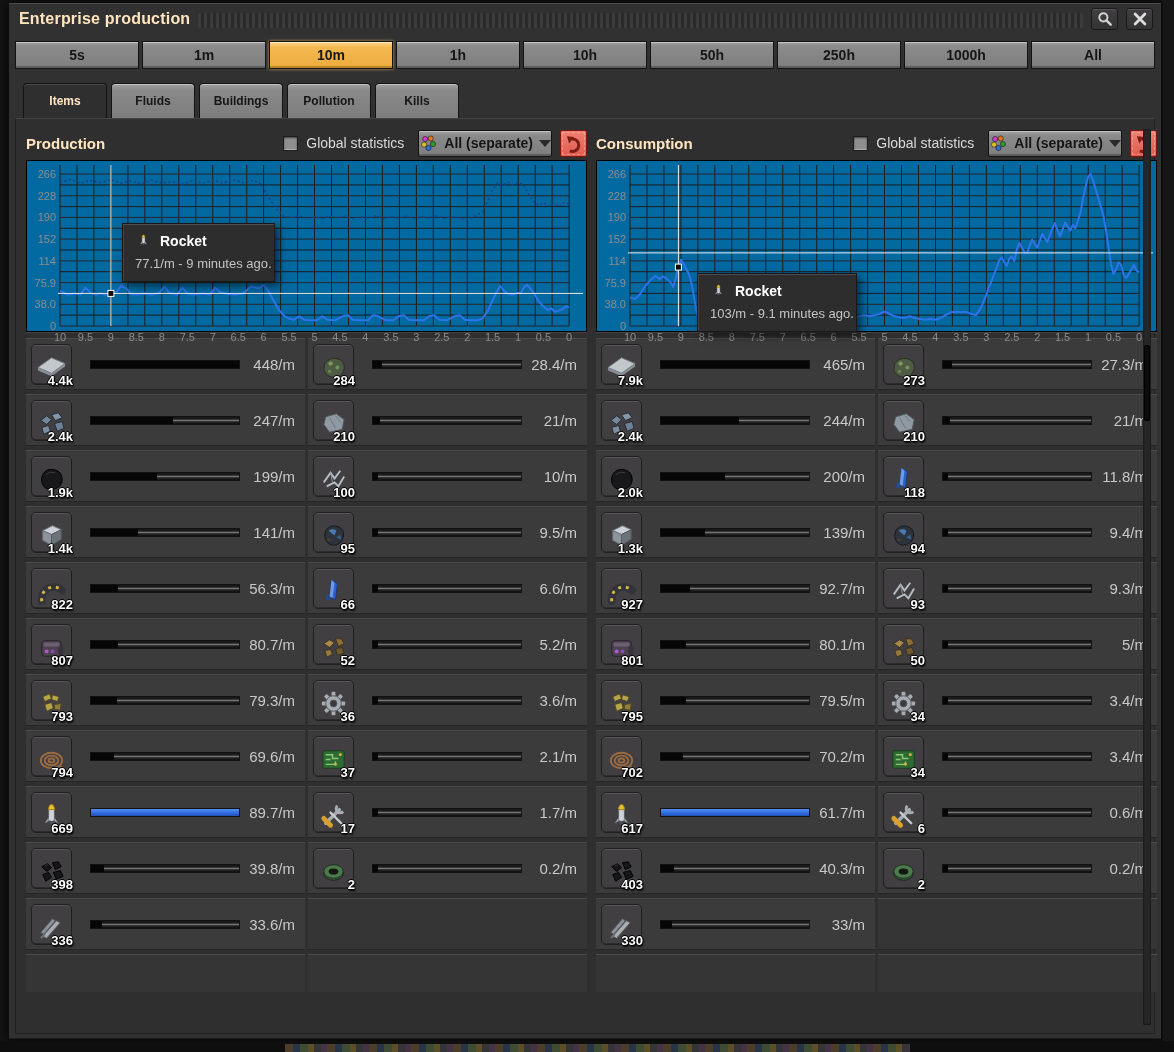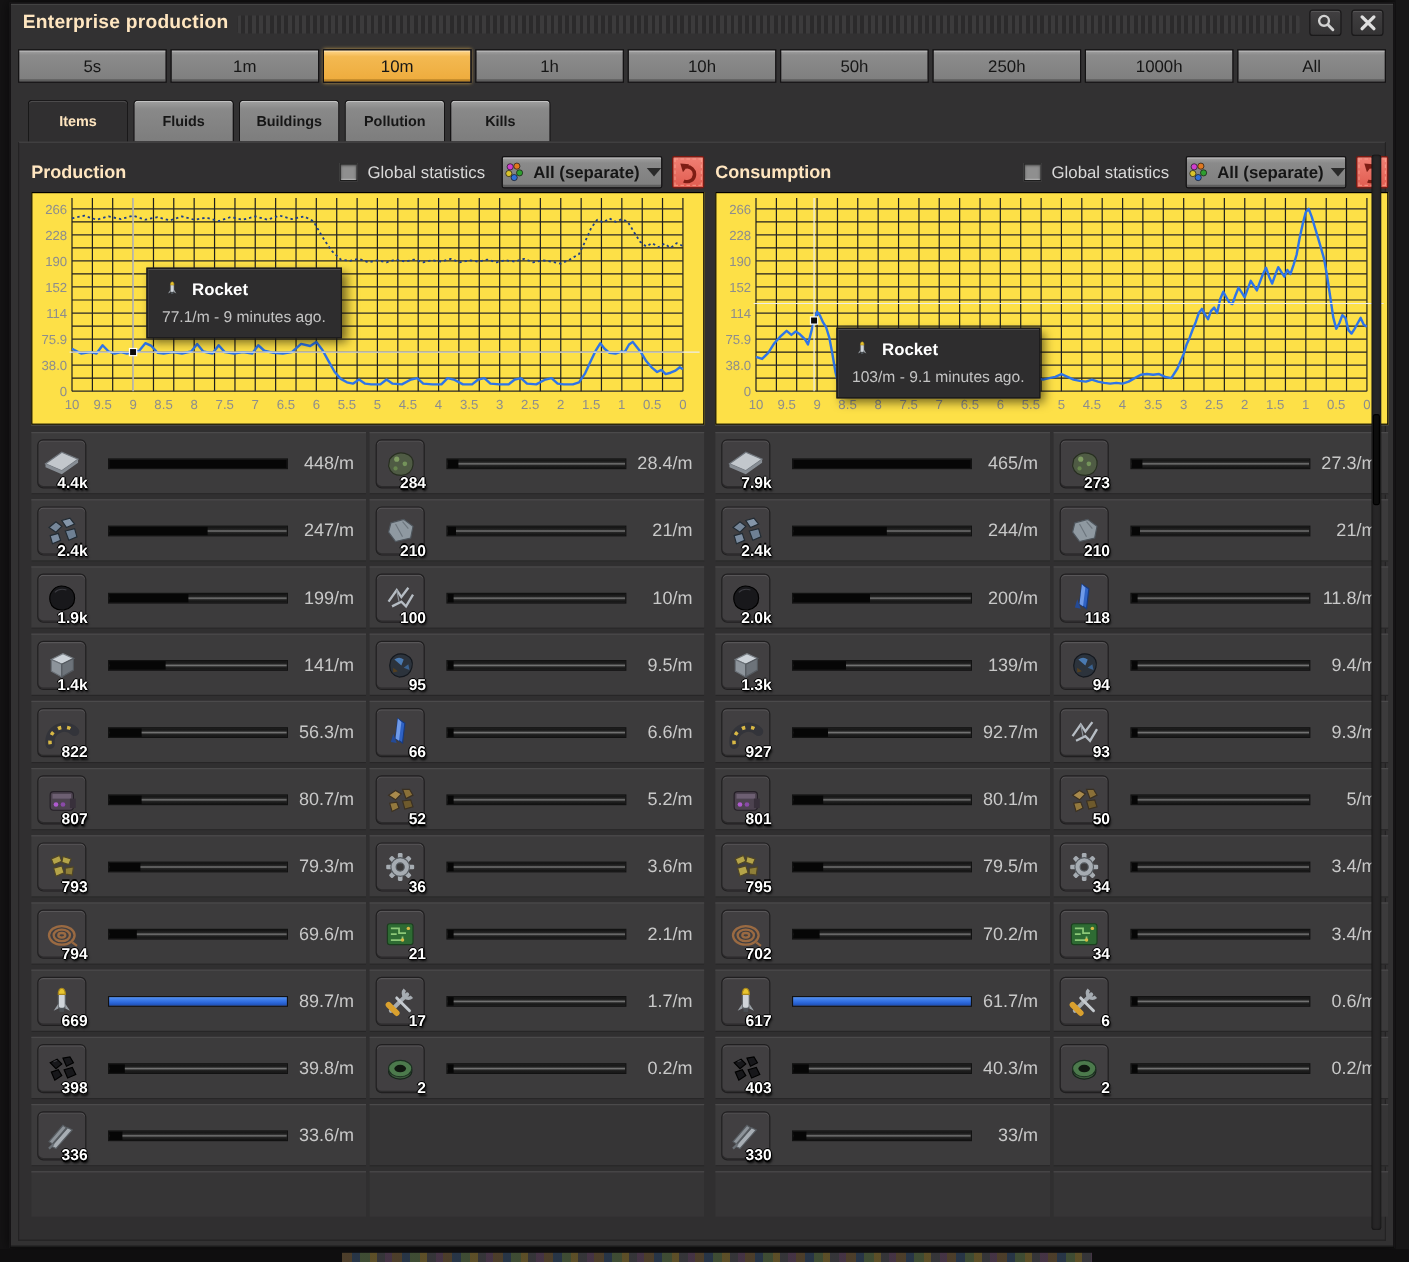--- a/index.html
+++ b/index.html
@@ -13,21 +13,21 @@
   
   .titlebar { display:flex; align-items:center; height:32px; padding:0 8px 0 10px; gap:8px; }
   .title { color:#ffe6c0; font-weight:bold; font-size:16px; letter-spacing:.2px; white-space:nowrap; }
   .drag { flex:1; height:15px; margin-top:2px;
     background:repeating-linear-gradient(90deg,#3c3b3c 0 3px,#2b2a2b 3px 6px); border-radius:2px; }
   .tb-btn { width:27px; height:22px; background:linear-gradient(#413f41,#343334); border:1px solid #1a191a;
     box-shadow:inset 0 1px 0 #565556; border-radius:3px; display:flex; align-items:center; justify-content:center; cursor:pointer; }
 
   
   .time-row { display:flex; gap:3px; padding:6px 6px 0 6px; }
-  .g-btn { flex:1; height:28px; color:#161616; font-weight:normal; font-size:14px; text-align:center; line-height:27px;
+  .g-btn { flex:1; height:28px; color:#161616; font-weight:bold; font-size:14px; text-align:center; line-height:27px;
     background:linear-gradient(#a4a4a4,#8b8b8b 15%,#7e7e7e); border:1px solid #141314;
     box-shadow:inset 0 1px 0 #c4c4c4, inset 0 -2px 0 #5d5d5d; cursor:pointer; }
   .g-btn.sel { background:linear-gradient(#ffd68c,#f3b951 20%,#eeab3c);
     box-shadow:inset 0 1px 0 #ffeac0, inset 0 -2px 0 #bb8428, 0 0 3px #caa24e; }
 
   
   .tab-row { display:flex; gap:4px; padding:14px 0 0 14px; height:49px; }
   .tab { width:84px; height:35px; text-align:center; line-height:34px; font-weight:bold; font-size:12px; color:#161616;
     background:linear-gradient(#a0a0a0,#898989 20%,#7d7d7d); border:1px solid #141314; border-bottom:none;
     border-radius:4px 4px 0 0; box-shadow:inset 0 1px 0 #c2c2c2; cursor:pointer; }
@@ -46,36 +46,36 @@
   .cb-label { color:#d9d9d9; font-size:14px; margin-right:6px; }
   .dropdown { height:27px; display:flex; align-items:center; gap:6px; padding:0 0;
     background:linear-gradient(#a2a2a2,#8a8a8a 20%,#7e7e7e); border:1px solid #141314;
     box-shadow:inset 0 1px 0 #c2c2c2, inset 0 -2px 0 #5d5d5d; border-radius:2px; cursor:pointer; }
   .dd-label { font-weight:bold; font-size:14px; color:#151515; }
   .dd-caret { width:0; height:0; border-left:6px solid transparent; border-right:6px solid transparent; border-top:7px solid #2a2a2a; }
   .reset { width:27px; height:27px; background:linear-gradient(#f08074,#e15c50); border:1px solid #7c1810;
     outline:1px dashed rgba(255,180,160,.55); outline-offset:-3px; border-radius:2px;
     display:flex; align-items:center; justify-content:center; cursor:pointer; }
 
-  .chart { position:relative; margin-top:2px; height:194px; background:#fde047; border:1px solid #000;
+  .chart { position:relative; margin-top:2px; height:172px; background:#0369a1; border:1px solid #000;
     box-shadow:0 1px 0 #454445; }
   .chart svg { display:block; }
-  .tooltip { position:absolute; background:#2e2d2e; border:1px solid #191819; padding:8px 12px 10px 12px;
+  .tooltip { position:absolute; background:#2e2d2e; border:1px solid #191819; padding:8px 2px 10px 12px;
     box-shadow:inset 0 1px 0 #4e4d4e, inset 1px 0 0 #434243, 4px 4px 8px rgba(0,0,0,.55); min-width:150px; }
   .tt-head { display:flex; align-items:center; gap:8px; color:#ffffff; font-weight:bold; font-size:14px; }
   .tt-text { margin-top:7px; color:#c3c3c3; font-size:13px; }
 
   .list { margin-top:6px; height:654px; overflow:hidden; display:grid;
     grid-template-columns:1fr 1fr; grid-auto-rows:52px; column-gap:3px; row-gap:4px; }
   .row { background:#3c3b3c; border-top:1px solid #4b4a4b; border-bottom:1px solid #272627;
     display:flex; align-items:center; padding:0 10px 0 5px; cursor:pointer; }
   .row.empty { background:#363536; }
   .icon-slot { position:relative; width:41px; height:41px; flex:0 0 41px; background:#413f41;
     border:1px solid #201f20; border-radius:5px; box-shadow:inset 0 1px 0 #585658, inset 0 -1px 0 #2c2b2c;
-    display:flex; align-items:center; justify-content:center; }
+    display:flex; align-items:flex-end; justify-content:center; }
   .count { position:absolute; right:-2px; bottom:-4px; color:#fff; font-weight:bold; font-size:13px;
     text-shadow:-1px 0 0 #000, 1px 0 0 #000, 0 -1px 0 #000, 0 1px 0 #000, 1px 2px 2px #000; }
   .bar { margin-left:18px; width:150px; height:9px; border:1px solid #121212;
     background:linear-gradient(180deg,#121212 0%,#242424 32%,#777 50%,#242424 68%,#121212 100%); }
   .bar-fill { height:100%; background:#060606; }
   .bar-fill.sel { background:linear-gradient(180deg,#5290f2,#2d6ade 60%,#1f4fb4); }
   .rate { margin-left:auto; color:#c8c8c8; font-size:15px; }
 
   .scrollbar { position:absolute; right:3px; top:10px; bottom:8px; width:8px; background:#272627;
     border-radius:2px; box-shadow:inset 0 0 2px #000; }
@@ -481,21 +481,21 @@
             <span class="rate">69.6/m</span>
           </div>
           <div class="row">
             <div class="icon-slot">
               <svg viewBox="0 0 34 34" width="33" height="33">
                 <rect x="6" y="8" width="22" height="18" rx="2" fill="#2e6b33" stroke="#1b3d1e"></rect>
                 <path d="M9 12 h7 v4 h6 M9 17 h5 M9 22 h10 v-3" stroke="#8cc878" fill="none" stroke-width="1.5"></path>
                 <circle cx="24" cy="12" r="1.5" fill="#d9b945"></circle>
                 <circle cx="19" cy="22" r="1.5" fill="#d9b945"></circle>
               </svg>
-              <span class="count">21</span>
+              <span class="count">37</span>
             </div>
             <div class="bar">
               <div class="bar-fill" style="width:3.5%"></div>
             </div>
             <span class="rate">2.1/m</span>
           </div>
           <div class="row">
             <div class="icon-slot">
               <svg viewBox="0 0 34 34" width="33" height="33">
                 <rect x="14" y="10" width="6" height="13" rx="2" fill="#cfd4d9" stroke="#5a5f64"></rect>

